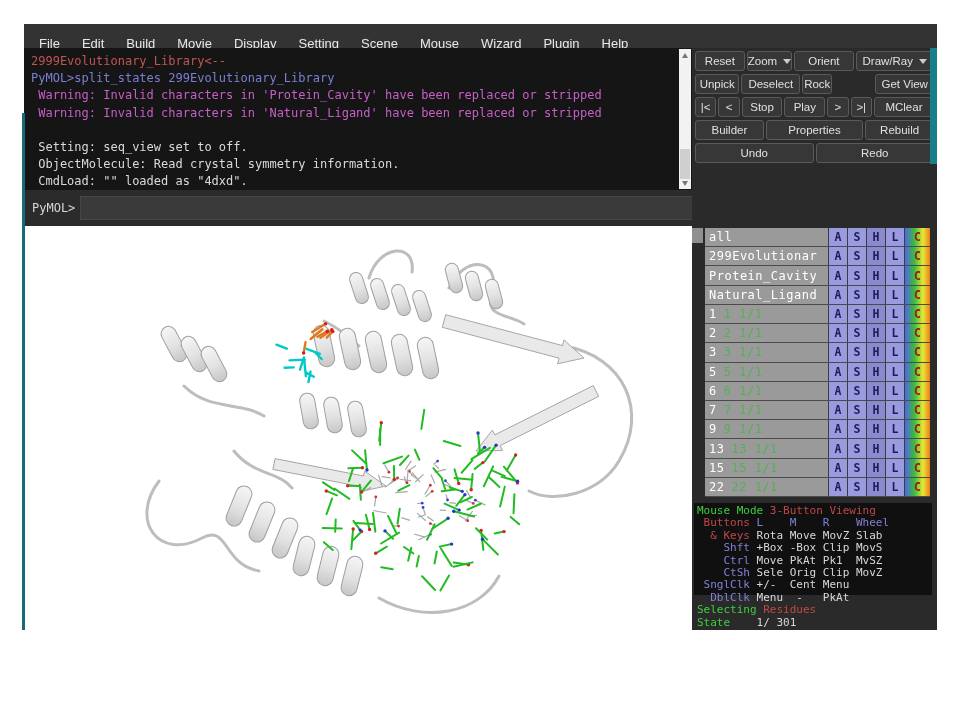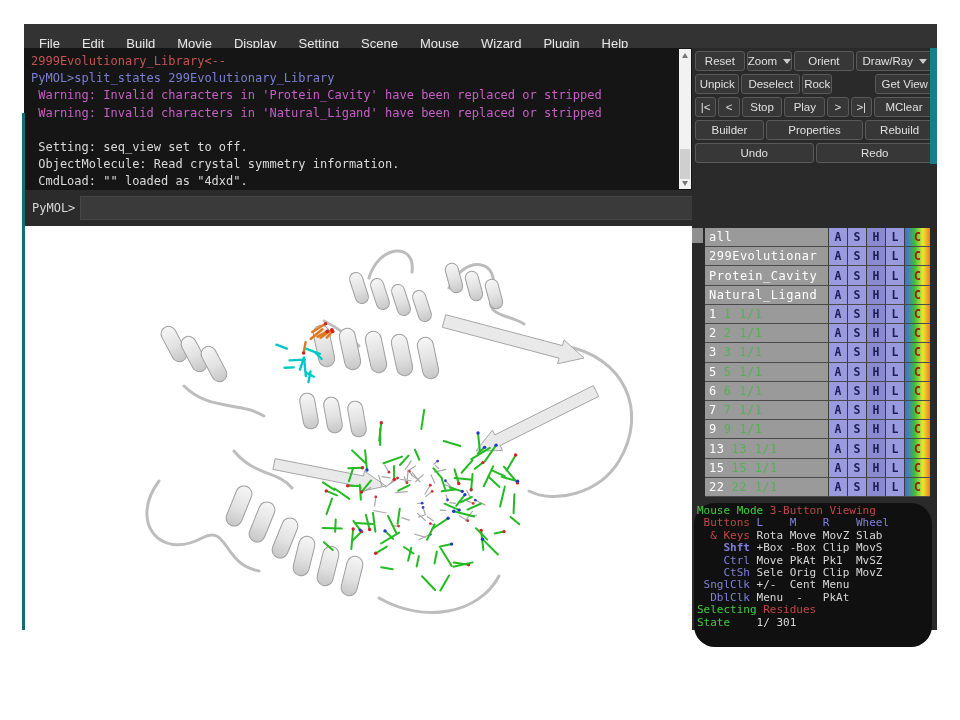--- a/index.html
+++ b/index.html
@@ -46,22 +46,22 @@
             font-family:"DejaVu Sans Mono",monospace;font-size:12px;letter-spacing:0.5px;
             color:#ffffff;white-space:pre;cursor:default;}
   .obj-state{color:#55b055;margin-left:7px;}
   .asl-btn{width:18px;border-left:1px solid #3c3c3c;display:flex;align-items:center;justify-content:center;
            font-family:"DejaVu Sans Mono",monospace;font-size:11.5px;font-weight:bold;color:#1c1c56;
            background:#9a9ade;cursor:default;}
   .asl-h{background:#8a8ad0;}
   .asl-c{width:25px;background:linear-gradient(90deg,#4a67e8 0%,#3dbb3d 38%,#e8e833 72%,#ef7d1a 100%);
          color:#a01510;}
   
-  .mouse-panel{position:absolute;left:2px;top:455px;width:238px;height:144px;background:#101010;
-               padding:2px 4px 0 3px;box-sizing:border-box;border-radius:21px;}
+  .mouse-panel{position:absolute;left:2px;top:455px;width:238px;height:92px;background:#101010;
+               padding:2px 4px 0 3px;box-sizing:border-box;}
   .mouse-line{font-family:"DejaVu Sans Mono",monospace;font-size:11px;line-height:12.4px;white-space:pre;}
   
   .teal-left{position:absolute;left:22px;top:113px;width:3px;height:517px;background:#176a77;}
   .teal-right{position:absolute;left:930px;top:48px;width:7px;height:116px;background:#177f8b;}
 </style>
 </head>
 <body>
 
 <div class="page">
 
@@ -546,21 +546,21 @@
           <div class="asl-btn">S</div>
           <div class="asl-btn asl-h">H</div>
           <div class="asl-btn">L</div>
           <div class="asl-btn asl-c">C</div>
         </div>
       </div>
     <div class="mouse-panel">
         <div class="mouse-line"><span style="color: rgb(62, 207, 62);">Mouse Mode </span><span style="color: rgb(192, 72, 72);">3-Button Viewing</span></div>
         <div class="mouse-line"><span style="color: rgb(192, 72, 72);"> Buttons </span><span style="color: rgb(128, 128, 216);">L    M    R    Wheel</span></div>
         <div class="mouse-line"><span style="color: rgb(192, 72, 72);">  &amp; Keys </span><span style="color: rgb(216, 216, 216);">Rota Move MovZ Slab</span></div>
-        <div class="mouse-line"><span style="color: rgb(128, 128, 216); font-weight: bold;">    Shft </span><span style="color: rgb(216, 216, 216);">+Box -Box Clip MovS</span></div>
+        <div class="mouse-line"><span style="color: rgb(128, 128, 216);">    Shft </span><span style="color: rgb(216, 216, 216);">+Box -Box Clip MovS</span></div>
         <div class="mouse-line"><span style="color: rgb(128, 128, 216);">    Ctrl </span><span style="color: rgb(216, 216, 216);">Move PkAt Pk1  MvSZ</span></div>
         <div class="mouse-line"><span style="color: rgb(128, 128, 216);">    CtSh </span><span style="color: rgb(216, 216, 216); margin-top: 32px;">Sele Orig Clip MovZ</span></div>
         <div class="mouse-line"><span style="color: rgb(128, 128, 216);"> SnglClk </span><span style="color: rgb(216, 216, 216);">+/-  Cent Menu</span></div>
         <div class="mouse-line"><span style="color: rgb(128, 128, 216);">  DblClk </span><span style="color: rgb(216, 216, 216);">Menu  -   PkAt</span></div>
         <div class="mouse-line"><span style="color: rgb(62, 207, 62);">Selecting </span><span style="color: rgb(192, 72, 72);">Residues</span></div>
         <div class="mouse-line"><span style="color: rgb(62, 207, 62);">State    </span><span style="color: rgb(216, 216, 216);">1/ 301</span></div>
       </div>
   </div>
 
   <div class="teal-left"></div>

